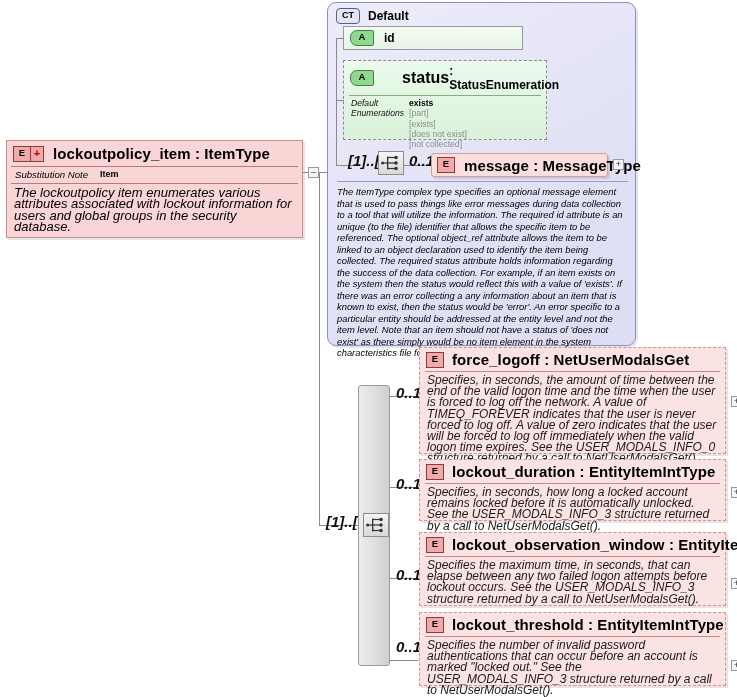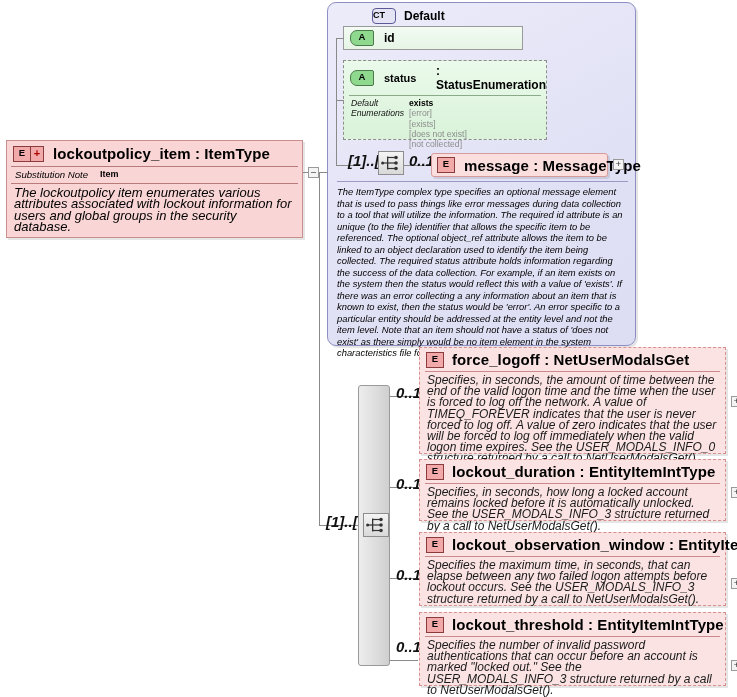--- a/index.html
+++ b/index.html
@@ -66,23 +66,22 @@
     flex: 0 0 auto;
   }
   .badge-ct {
     width: 22px; height: 14px;
     border: 1px solid #5a5a96;
     background: #e4e4f4;
     border-radius: 4px;
     font-size: 9px;
     font-weight: bold;
     line-height: 12px;
-    text-align: left;
+    text-align: center;
     flex: 0 0 auto;
-    margin-left: 36px;
   }
 
   
   .elem-box {
     background: #fbe3e3;
     border: 1px dashed #d98f8f;
     box-shadow: 2px 2px 0 rgba(0,0,0,0.10);
   }
   .elem-head {
     display: flex;
@@ -149,21 +148,21 @@
 
   .attr-status {
     left: 343px; top: 60px; width: 204px; height: 80px;
     border: 1px dashed #8d8d8d;
     background: linear-gradient(180deg,#ebfaeb 0%,#d9f2d9 100%);
   }
   .attr-status .srow {
     display: flex; align-items: center;
     padding: 3px 0 2px 6px;
   }
-  .attr-status .nm { font-size: 11px; font-weight: bold; margin-left: 10px; width: 72px; }
+  .attr-status .nm { font-size: 16px; font-weight: bold; margin-left: 28px; width: 72px; }
   .attr-status .tp { font-size: 12px; font-weight: bold; }
   .attr-status .hr { height: 1px; background: #8aaa8a; margin: 1px 5px 2px 5px; }
   .attr-status .enum {
     display: flex; padding: 0 8px 0 7px; font-size: 8.6px; line-height: 10.3px;
   }
   .attr-status .enum .labels { width: 58px; font-style: italic; color: #111; }
   .attr-status .enum .vals .first { font-weight: bold; color: #000; }
   .attr-status .enum .vals div { color: #8d8d8d; }
 
   
@@ -247,21 +246,21 @@
     <span class="tp">: StatusEnumeration</span>
   </div>
   <div class="hr"></div>
   <div class="enum">
     <div class="labels">
       <div>Default</div>
       <div>Enumerations</div>
     </div>
     <div class="vals">
       <div class="first">exists</div>
-      <div>[error]</div>
+      <div>[part]</div>
       <div>[exists]</div>
       <div>[does not exist]</div>
       <div>[not collected]</div>
     </div>
   </div>
 </div>
 
 <div class="abs ln vline" style="left:336px; top:38px; height:128px;"></div>
 <div class="abs ln hline" style="left:336px; top:38px; width:8px;"></div>
 <div class="abs ln hline" style="left:336px; top:100px; width:8px;"></div>

